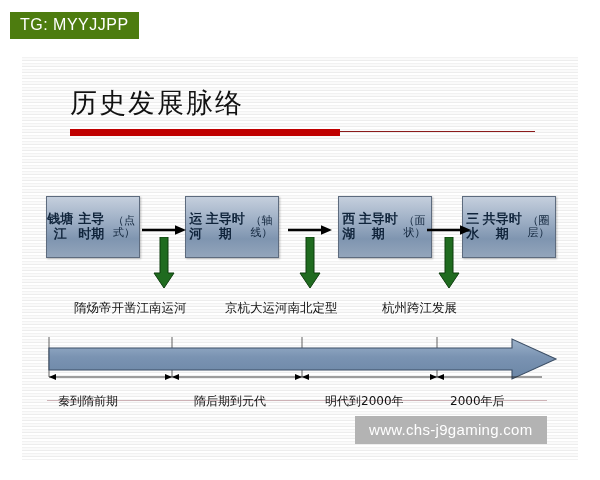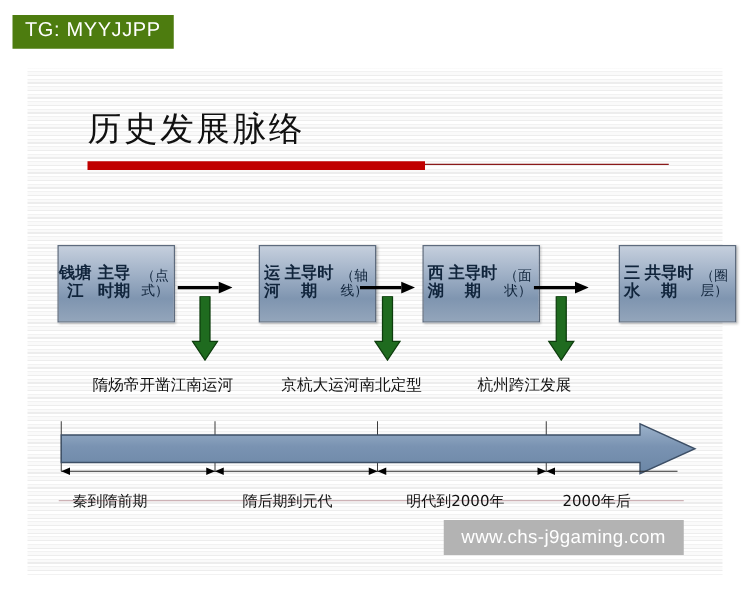--- a/index.html
+++ b/index.html
@@ -81,23 +81,23 @@
     align-items: center;
     justify-content: center;
     line-height: 1.12;
     box-shadow: 1px 1px 2px rgba(0,0,0,0.25);
   }
   .phase-line1 { font-size: 13px; font-weight: bold; }
   .phase-line2 { font-size: 13px; font-weight: bold; }
   .phase-line3 { font-size: 11px; }
 
   #box-1 { left: 24px; }
-  #box-2 { left: 185px; }
+  #box-2 { left: 163px; }
   #box-3 { left: 316px; }
-  #box-4 { left: 473px; }
+  #box-4 { left: 440px; }
 
   
   .h-arrow {
     position: absolute;
     top: 170px;
     width: 44px;
     height: 10px;
   }
   #harrow-1 { left: 120px; }
   #harrow-2 { left: 266px; }

